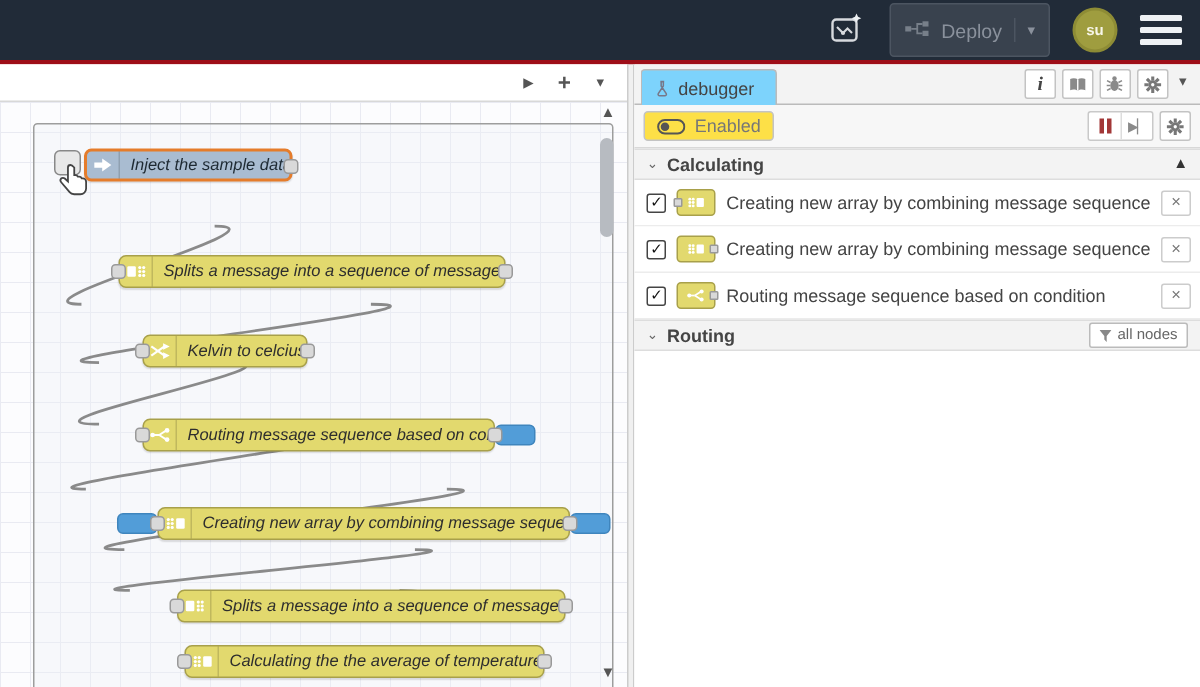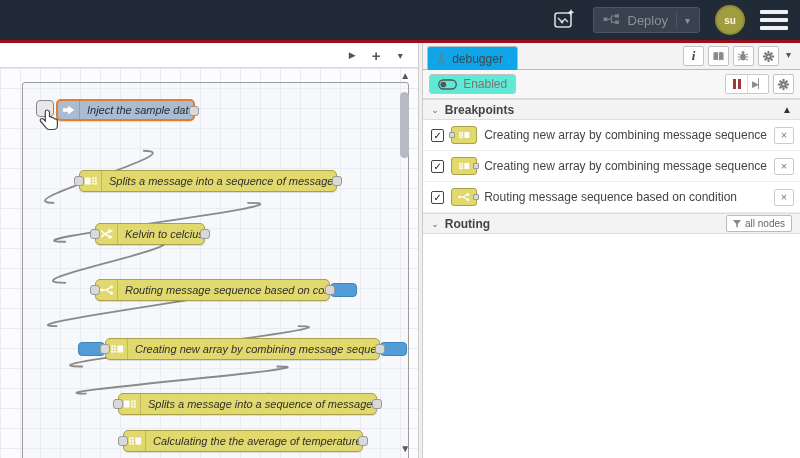--- a/index.html
+++ b/index.html
@@ -2,21 +2,21 @@
 <html><head>
 <meta charset="utf-8">
 <style>
   * { margin:0; padding:0; box-sizing:border-box; }
   html,body { width:800px; height:458px; overflow:hidden; }
   body { font-family:"Liberation Sans","DejaVu Sans",sans-serif; font-size:12px; background:#fff; position:relative; }
 
   
   .app-header { height:40px; background:#212b38; display:flex; align-items:center; justify-content:flex-end; padding-right:12px; gap:15px; }
   .ai-btn { width:28px; height:26px; display:flex; align-items:center; justify-content:center; cursor:pointer; }
-  .deploy-btn { height:26px; background:#39424e; border:1px solid #4c5561; border-radius:3px; display:flex; align-items:center; padding:0 9px; gap:8px; color:#8a919c; }
+  .deploy-btn { height:36px; background:#39424e; border:1px solid #4c5561; border-radius:3px; display:flex; align-items:center; padding:0 9px; gap:8px; color:#8a919c; }
   .deploy-label { font-size:13px; }
   .deploy-sep { width:1px; height:16px; background:#4c5561; }
   .deploy-caret { font-size:10px; color:#8a919c; }
   .avatar { width:30px; height:30px; border-radius:50%; background:#9f9d3f; color:#f7f6e8; font-weight:bold; font-size:10px; display:flex; align-items:center; justify-content:center; border:2px solid #8e8c35; }
   .hamburger { width:28px; height:22px; display:flex; flex-direction:column; justify-content:space-between; padding:1px 0; cursor:pointer; }
   .hamburger span { display:block; height:4px; background:#eef1f4; border-radius:1px; }
 
   .red-line { height:3px; background:#9e0e18; }
 
   
@@ -52,28 +52,28 @@
 
   .inject-btn { position:absolute; left:36px; top:32px; width:18px; height:17px; background:#e8e8e8; border:1.5px solid #888; border-radius:4px; z-index:4; }
   .hand-cursor { position:absolute; left:39px; top:40px; z-index:9; }
 
   .vscroll-up { position:absolute; right:8px; top:2px; color:#555; font-size:10px; }
   .vscroll-thumb { position:absolute; right:9px; top:24px; width:9px; height:66px; background:#b7bbc1; border-radius:5px; }
   .vscroll-down { position:absolute; right:8px; bottom:4px; color:#555; font-size:10px; }
 
   
   .sb-tabbar { height:27px; background:#f3f3f3; border-bottom:1px solid #bbb; display:flex; align-items:flex-end; padding:3px 6px 0 4px; }
-  .sb-tab { height:24px; background:#0ea5e9; border:1px solid #bbb; border-bottom:none; border-radius:3px 3px 0 0; display:flex; align-items:center; gap:5px; padding:0 14px 0 8px; margin-bottom:-1px; font-size:12px; color:#444; position:relative; z-index:1; }
+  .sb-tab { height:24px; background:#7dd3fc; border:1px solid #bbb; border-bottom:none; border-radius:3px 3px 0 0; display:flex; align-items:center; gap:5px; padding:0 14px 0 8px; margin-bottom:-1px; font-size:12px; color:#444; position:relative; z-index:1; }
   .sb-tab-icons { flex:1; display:flex; justify-content:flex-end; align-items:center; gap:4px; padding-bottom:3px; }
   .sq-btn { width:21px; height:20px; background:#fff; border:1px solid #c3c3c3; border-radius:2px; display:flex; align-items:center; justify-content:center; color:#555; cursor:pointer; }
   .sq-btn .info-i { font-family:"Liberation Serif",serif; font-weight:bold; font-style:italic; font-size:13px; color:#444; }
   .sb-tab-caret { color:#555; font-size:10px; padding:0 3px 3px 3px; cursor:pointer; }
 
   .sb-toolbar { height:29px; background:#f7f7f7; border-bottom:1px solid #d8d8d8; display:flex; align-items:center; padding:0 6px; }
-  .enabled-btn { height:20px; background:#5eead4; border:1px solid #c3c3c3; border-radius:3px; display:flex; align-items:center; gap:6px; padding:2px 8px; color:#777; font-size:12px; cursor:pointer; }
+  .enabled-btn { height:20px; background:#fde047; border:1px solid #c3c3c3; border-radius:3px; display:flex; align-items:center; gap:6px; padding:2px 8px; color:#777; font-size:12px; cursor:pointer; }
   .sb-toolbar-right { flex:1; display:flex; justify-content:flex-end; align-items:center; gap:4px; }
   .pausestep { height:20px; background:#fff; border:1px solid #c9c9c9; border-radius:2px; display:flex; align-items:center; }
   .ps-btn { width:21px; height:18px; display:flex; align-items:center; justify-content:center; cursor:pointer; }
   .pause-glyph { display:flex; gap:2px; } .pause-glyph i { width:3px; height:10px; background:#a23737; }
   .step-glyph { color:#8a8a8a; font-size:9px; letter-spacing:-1px; }
 
   .section-header { height:21px; background:#f3f3f3; border-top:1px solid #ddd; border-bottom:1px solid #ddd; display:flex; align-items:center; gap:6px; padding:0 8px; color:#444; }
   .section-title { font-weight:bold; font-size:12px; }
   .chev { color:#666; font-size:9px; }
   .sh-right { flex:1; display:flex; justify-content:flex-end; align-items:center; }
@@ -375,21 +375,21 @@
               </g>
               <circle cx="7" cy="7" r="3.2" fill="#777"></circle>
               <circle cx="7" cy="7" r="1.2" fill="#fff"></circle>
             </svg>
         </span>
       </div>
     </div>
 
     <div class="section-header">
       <span class="chev">⌄</span>
-      <span class="section-title">Breakpoints</span>
+      <span class="section-title">Calculating</span>
       <span class="sh-right">
           <span class="tri-up">▲</span>
         </span>
     </div>
 
     <div class="bp-row">
       <span class="cb">✓</span>
       <span class="mini-node">
         <span class="mini-port left"></span>
         <svg width="12" height="10" viewBox="0 0 16 12">

